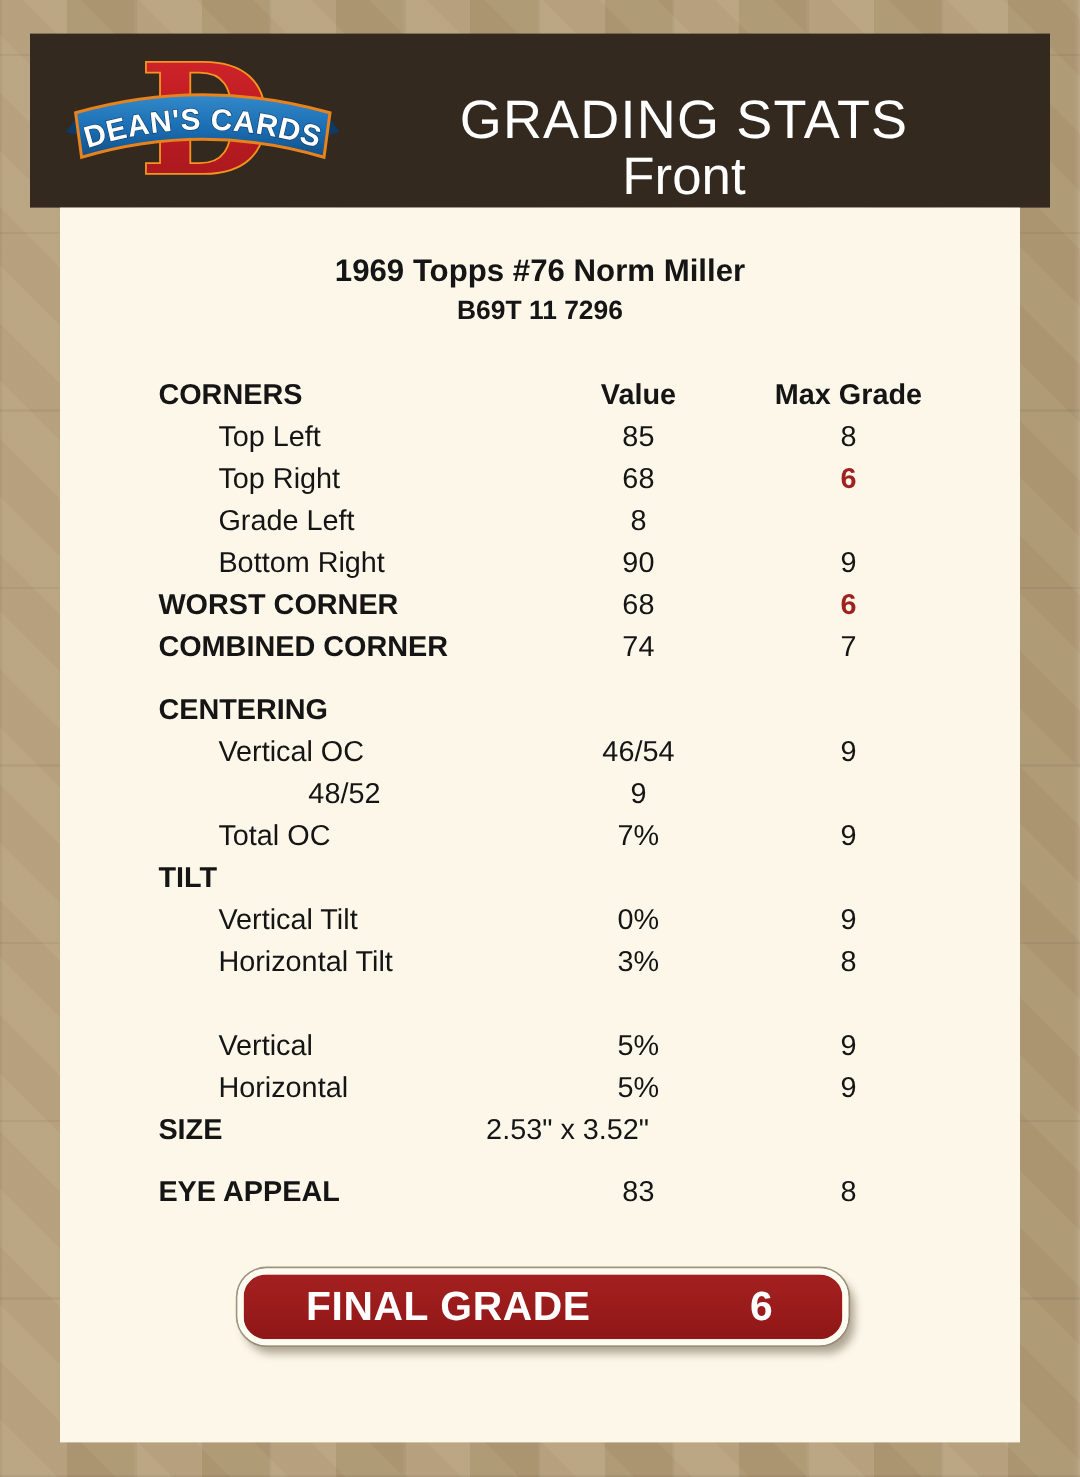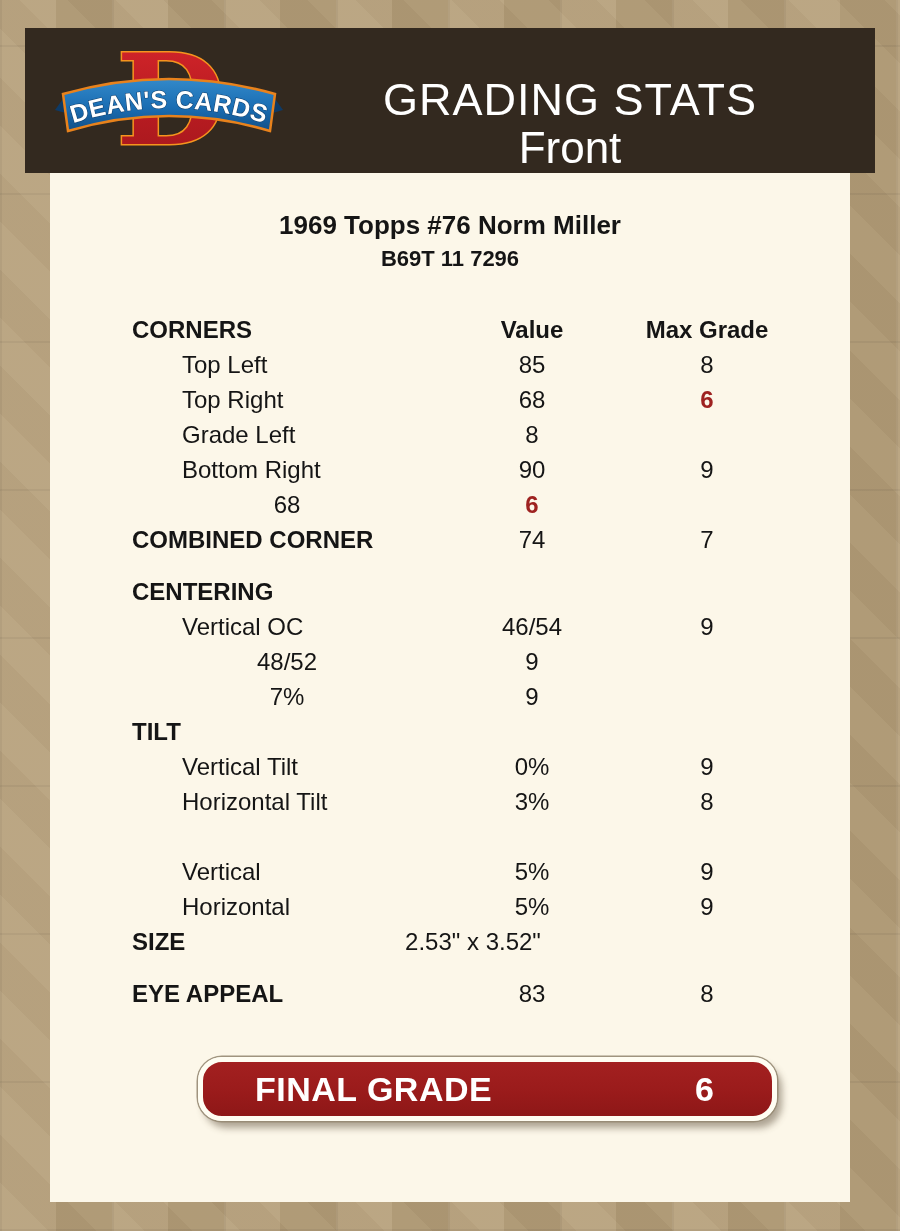--- a/index.html
+++ b/index.html
@@ -50,21 +50,21 @@
   }
   .gap{height:17px;}
   .cell.label{text-align:left;white-space:nowrap;}
   .cell.label.indent{padding-left:50px;}
   .cell.value,.cell.max{text-align:center;white-space:nowrap;}
   .bold{font-weight:bold;}
   .red{color:var(--accent-red);font-weight:bold;}
   .cell.value.wide{position:relative;left:-59px;}
   
   .final-grade{
-    position:absolute;left:148px;top:884px;width:579px;height:64px;
+    position:absolute;left:148px;top:884px;width:509px;height:64px;
     background:linear-gradient(180deg,#a32020 0%,var(--maroon) 55%,#8e1717 100%);
     border:5px solid #fffdf2;border-radius:24px;
     box-shadow:0 0 0 1.5px rgba(150,138,115,0.9), 5px 7px 7px rgba(80,64,44,0.45);
     display:flex;align-items:center;color:#ffffff;font-weight:bold;font-size:34px;
     cursor:pointer;
   }
   .final-grade .fg-label{margin-left:52px;letter-spacing:0.5px;}
   .final-grade .fg-value{margin-left:auto;margin-right:58px;}
 </style>
 </head>
@@ -129,20 +129,21 @@
         <div class="row">
           <div class="cell label indent">Grade Left</div>
           <div class="cell max">8</div>
         </div>
         <div class="row">
           <div class="cell label indent">Bottom Right</div>
           <div class="cell value">90</div>
           <div class="cell max">9</div>
         </div>
         <div class="row">
+          <div class="cell label bold">WORST CORNER</div>
           <div class="cell value">68</div>
           <div class="cell max red">6</div>
         </div>
         <div class="row">
           <div class="cell label bold">COMBINED CORNER</div>
           <div class="cell value">74</div>
           <div class="cell max">7</div>
         </div>
         <div class="gap"></div>
         <div class="row">
@@ -153,20 +154,21 @@
         <div class="row">
           <div class="cell label indent">Vertical OC</div>
           <div class="cell value">46/54</div>
           <div class="cell max">9</div>
         </div>
         <div class="row">
           <div class="cell value">48/52</div>
           <div class="cell max">9</div>
         </div>
         <div class="row">
+          <div class="cell label indent">Total OC</div>
           <div class="cell value">7%</div>
           <div class="cell max">9</div>
         </div>
         <div class="row">
           <div class="cell label bold">TILT</div>
           <div class="cell value"></div>
           <div class="cell max"></div>
         </div>
         <div class="row">
           <div class="cell label indent">Vertical Tilt</div>

